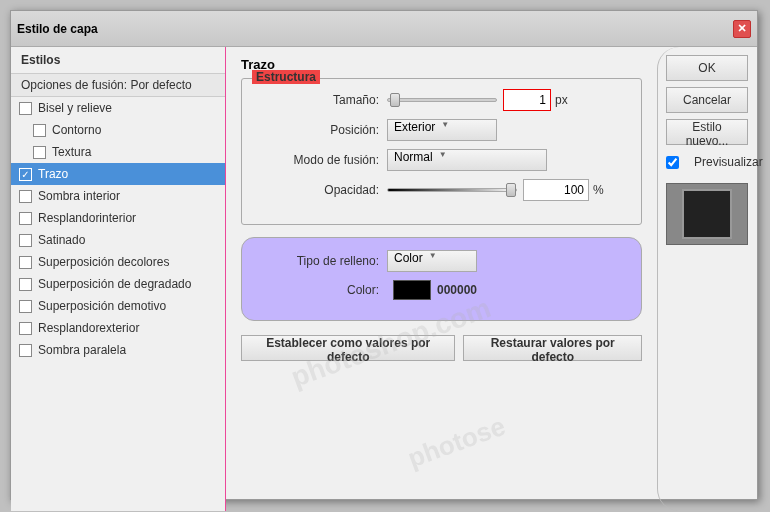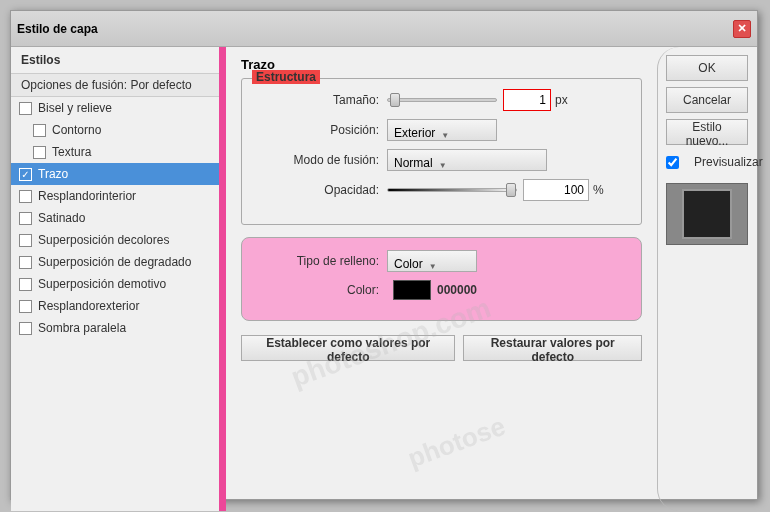--- a/index.html
+++ b/index.html
@@ -55,21 +55,21 @@
     }
 
     .dialog-body {
       display: flex;
       height: calc(100% - 24px);
     }
 
     
     .sidebar {
       width: 215px;
-      border-right: 7px solid #ec4899;
+      border-right: 1px solid #ec4899;
       background: #f0f0f0;
       padding: 0;
     }
 
     .sidebar-title {
       padding: 6px 10px;
       font-weight: bold;
       color: #333;
       font-size: 12px;
     }
@@ -218,21 +218,21 @@
     }
 
     .unit-label {
       margin-left: 4px;
       font-size: 12px;
       color: #333;
     }
 
     .dropdown-btn {
       display: flex;
-      align-items: flex-end;
+      align-items: flex-start;
       height: 22px;
       border: 1px solid #aaa;
       background: linear-gradient(to bottom, #f5f5f5, #e0e0e0);
       font-size: 12px;
       padding: 0 6px;
       min-width: 90px;
       cursor: pointer;
       position: relative;
     }
 
@@ -248,23 +248,23 @@
     }
 
     .fill-type-dropdown {
       min-width: 90px;
     }
 
     
     .fill-section {
       margin-top: 12px;
       border: 1px solid #aaa;
-      border-radius: 8px;
+      border-radius: 13px;
       padding: 12px 15px;
-      background: #f9a8d4;
+      background: #c4b5fd;
     }
 
     .color-swatch {
       width: 38px;
       height: 20px;
       background: #000000;
       border: 1px solid #555;
       margin-right: 6px;
       cursor: pointer;
     }
@@ -409,20 +409,24 @@
       <div class="sidebar-item sidebar-item-indent">
         <div class="checkbox-box"></div>
         <span>Textura</span>
       </div>
 
       <div class="sidebar-item selected">
         <div class="checkbox-box checked"></div>
         <span>Trazo</span>
       </div>
 
+      <div class="sidebar-item">
+        <div class="checkbox-box"></div>
+        <span>Sombra interior</span>
+      </div>
 
       <div class="sidebar-item">
         <div class="checkbox-box"></div>
         <span>Resplandorinterior</span>
       </div>
 
       <div class="sidebar-item">
         <div class="checkbox-box"></div>
         <span>Satinado</span>
       </div>

